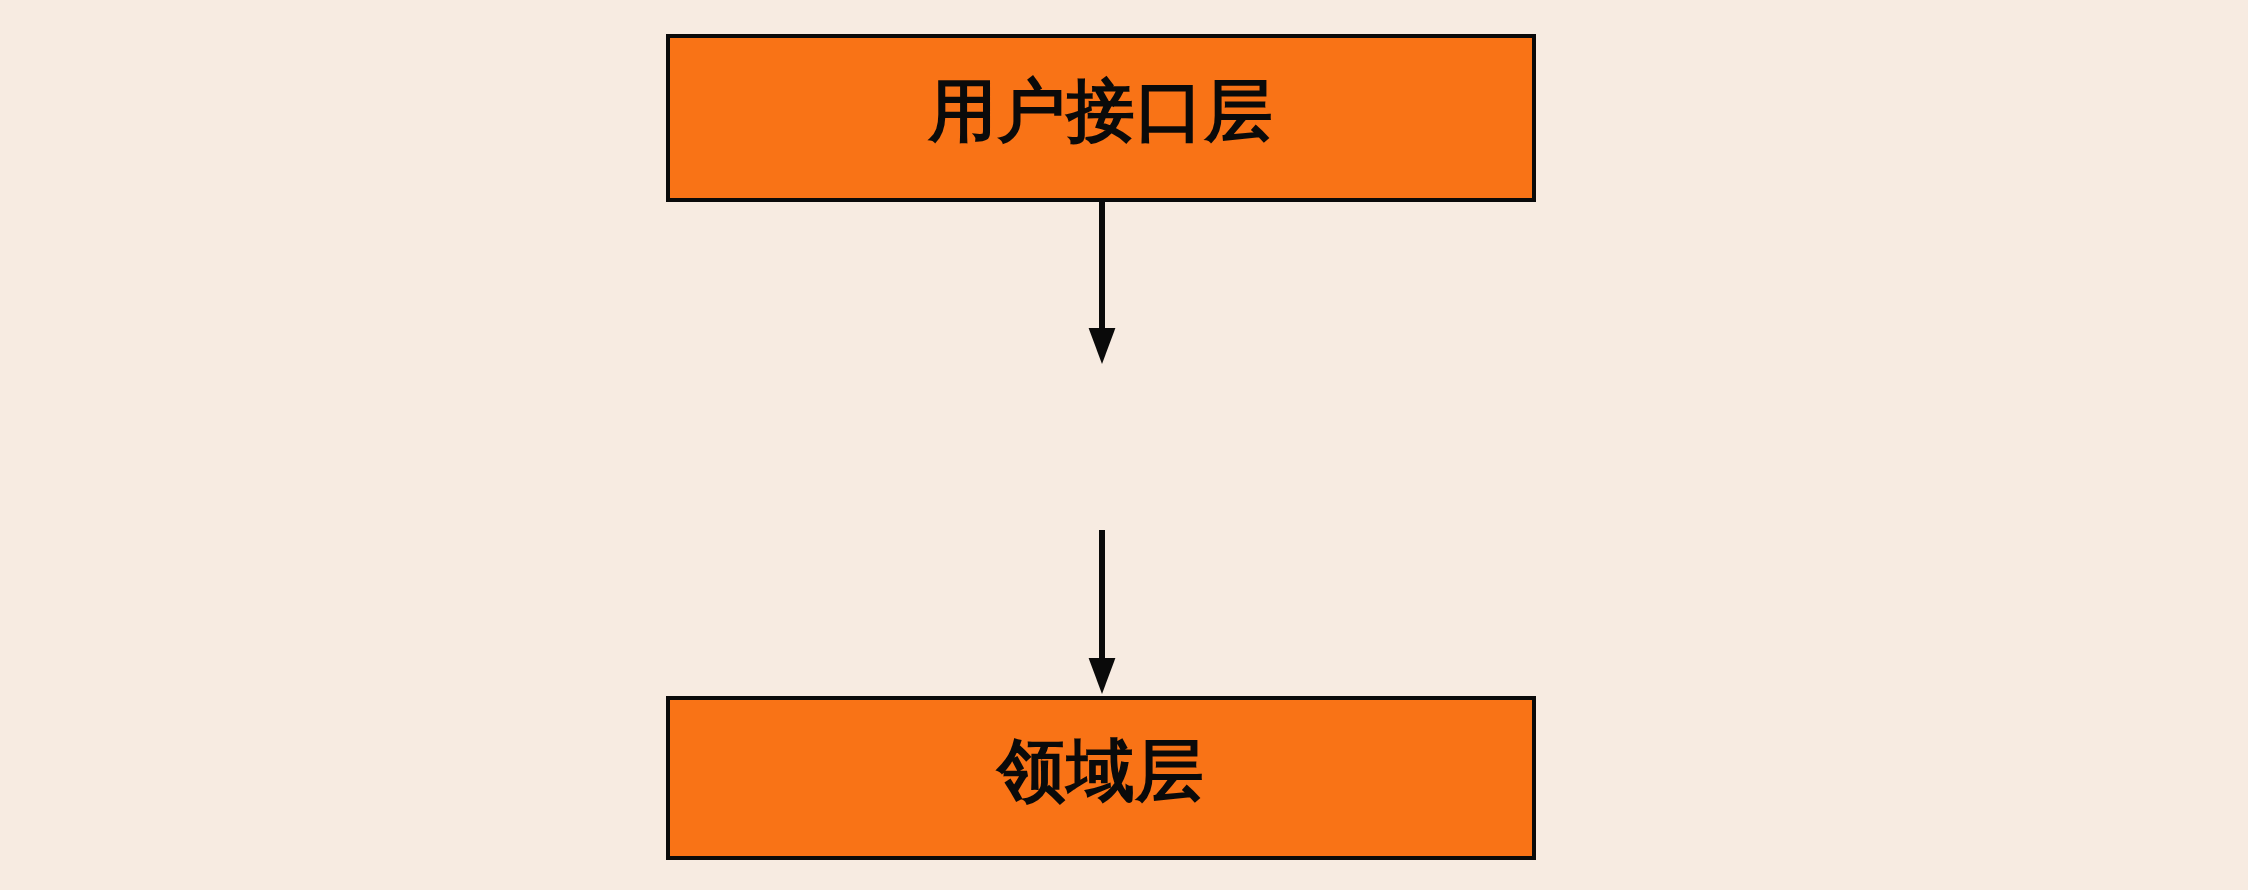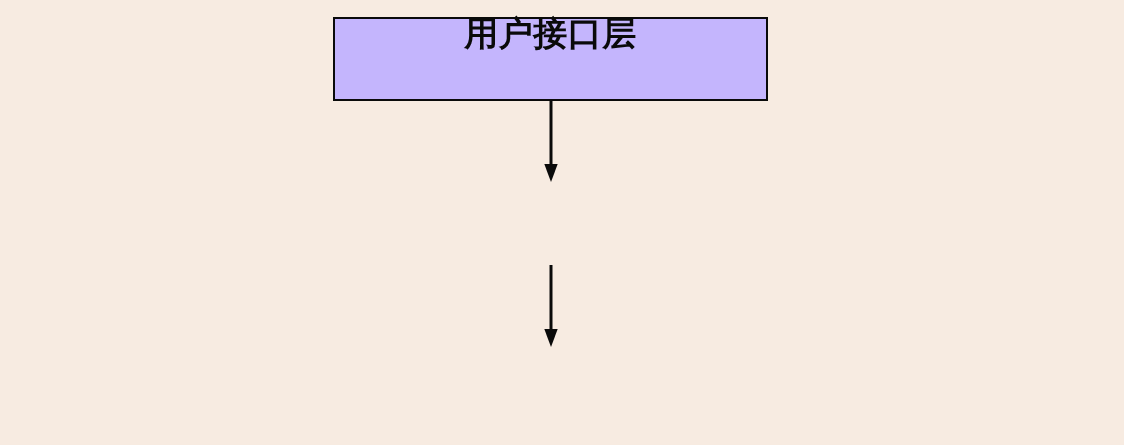--- a/index.html
+++ b/index.html
@@ -16,24 +16,24 @@
   }
   #diagram-canvas {
     position: relative;
     width: 1124px;
     height: 445px;
     background: #F7EBE1;
   }
   .layer-box {
     position: absolute;
     box-sizing: border-box;
-    background: #c4b5fd;
+    background: #f97316;
     border: 2.5px solid #0A0A0A;
     display: flex;
-    align-items: flex-start;
+    align-items: center;
     justify-content: center;
   }
   .layer-label {
     font-family: "Liberation Sans", "DejaVu Sans", sans-serif;
     font-weight: 700;
     font-size: 34px;
     line-height: 1;
     color: #0A0A0A;
     letter-spacing: 0.5px;
     white-space: nowrap;
@@ -72,14 +72,17 @@
   </div>
 
 
   <div class="connector" id="connector-app-dom">
     <svg width="28" height="83" viewBox="0 0 28 83" xmlns="http://www.w3.org/2000/svg">
       <line x1="14" y1="0" x2="14" y2="67" stroke="#0A0A0A" stroke-width="3"></line>
       <polygon points="14,82 7.3,64 20.7,64" fill="#0A0A0A"></polygon>
     </svg>
   </div>
 
+  <div class="layer-box" id="box-domain">
+    <span class="layer-label">领域层</span>
+  </div>
 
 </div>
 
 </body></html>

